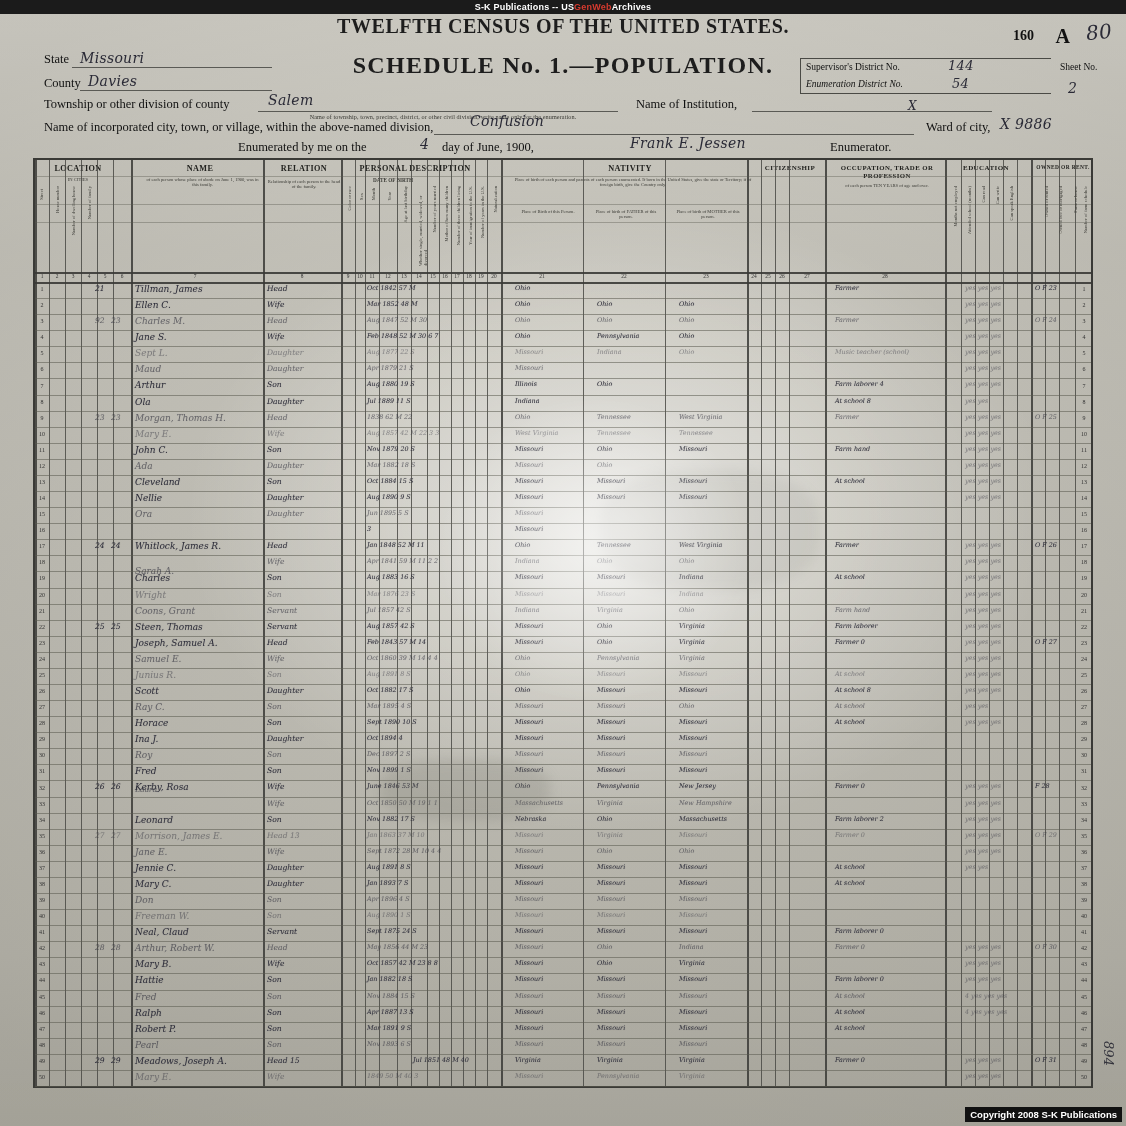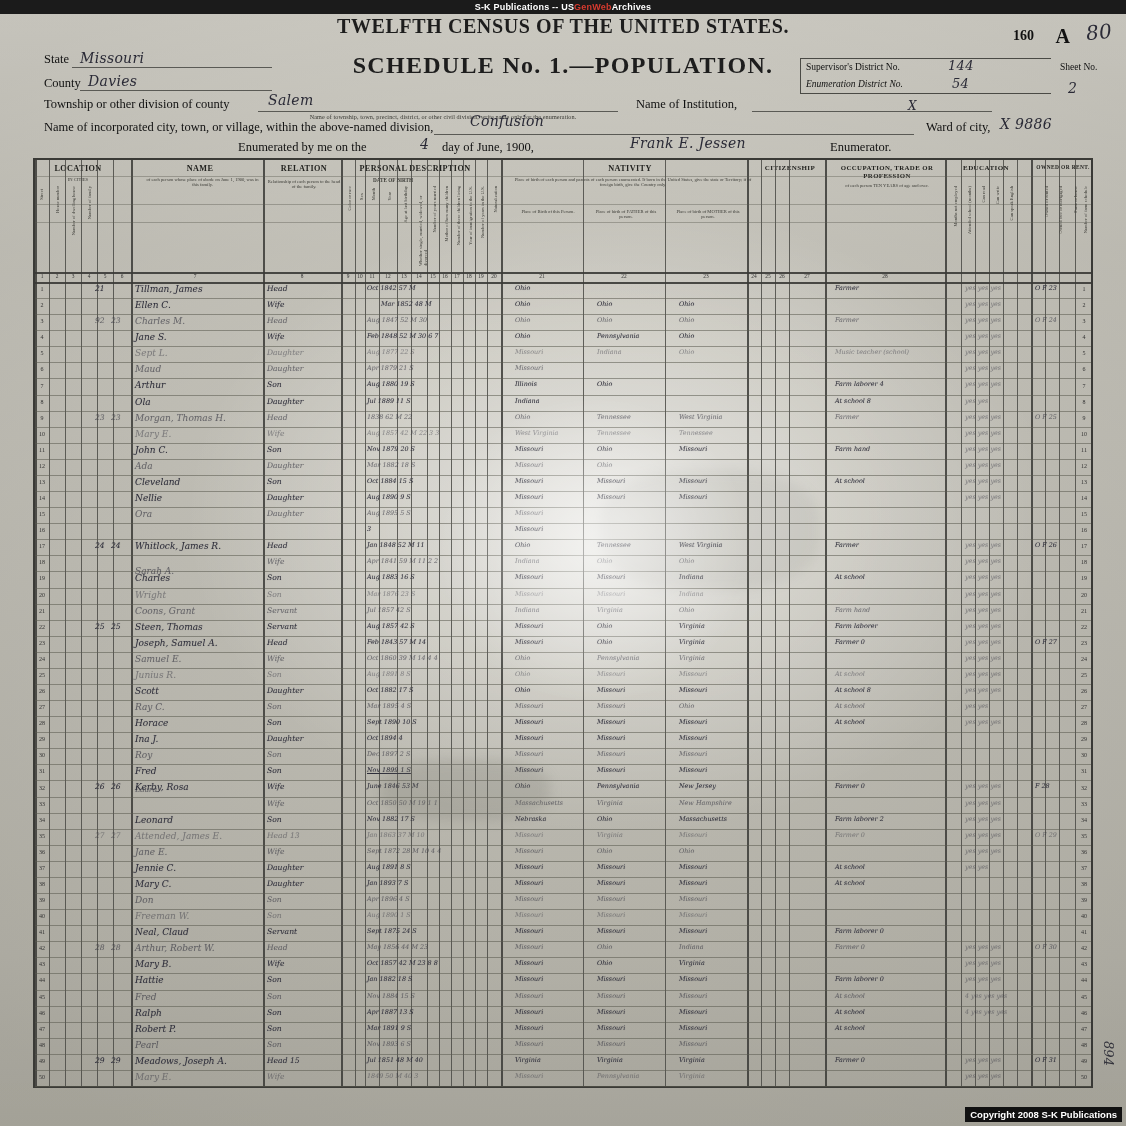--- a/index.html
+++ b/index.html
@@ -441,21 +441,21 @@
     <div class="hw xs" style="left: 60px; top: 124px;">21</div>
     <div class="hw s" style="left: 100px; top: 124px;">Tillman, James</div>
     <div class="hw xs" style="left: 232px; top: 124px;">Head</div>
     <div class="hw xxs" style="left: 332px; top: 124px;">Oct 1842 57 M</div>
     <div class="hw xxs" style="left: 480px; top: 124px;">Ohio</div>
     <div class="hw xxs" style="left: 800px; top: 124px;">Farmer</div>
     <div class="hw xxs fade2" style="left: 930px; top: 124px;">yes yes yes</div>
     <div class="hw xxs" style="left: 1000px; top: 124px;">O F 23</div>
     <div class="hw s" style="left: 100px; top: 140.08px;">Ellen C.</div>
     <div class="hw xs" style="left: 232px; top: 140.08px;">Wife</div>
-    <div class="hw xxs" style="left: 332px; top: 140.08px; padding-left: 14px;">Mar 1852 48 M</div>
+    <div class="hw xxs" style="left: 332px; top: 140.08px;">Mar 1852 48 M</div>
     <div class="hw xxs" style="left: 480px; top: 140.08px;">Ohio</div>
     <div class="hw xxs" style="left: 562px; top: 140.08px;">Ohio</div>
     <div class="hw xxs" style="left: 644px; top: 140.08px;">Ohio</div>
     <div class="hw xxs fade2" style="left: 930px; top: 140.08px;">yes yes yes</div>
     <div class="hw xs fade" style="left: 60px; top: 156.16px;">92</div>
     <div class="hw xs fade" style="left: 76px; top: 156.16px;">23</div>
     <div class="hw s fade" style="left: 100px; top: 156.16px;">Charles M.</div>
     <div class="hw xs fade" style="left: 232px; top: 156.16px;">Head</div>
     <div class="hw xxs fade" style="left: 332px; top: 156.16px;">Aug 1847 52 M 30</div>
     <div class="hw xxs fade" style="left: 480px; top: 156.16px;">Ohio</div>
@@ -539,21 +539,21 @@
     <div class="hw xxs fade2" style="left: 930px; top: 316.96px;">yes yes yes</div>
     <div class="hw s" style="left: 100px; top: 333.04px;">Nellie</div>
     <div class="hw xs" style="left: 232px; top: 333.04px;">Daughter</div>
     <div class="hw xxs" style="left: 332px; top: 333.04px;">Aug 1890 9 S</div>
     <div class="hw xxs" style="left: 480px; top: 333.04px;">Missouri</div>
     <div class="hw xxs" style="left: 562px; top: 333.04px;">Missouri</div>
     <div class="hw xxs" style="left: 644px; top: 333.04px;">Missouri</div>
     <div class="hw xxs fade2" style="left: 930px; top: 333.04px;">yes yes yes</div>
     <div class="hw s fade" style="left: 100px; top: 349.12px;">Ora</div>
     <div class="hw xs fade" style="left: 232px; top: 349.12px;">Daughter</div>
-    <div class="hw xxs fade" style="left: 332px; top: 349.12px;">Aug 1895 5 S</div>
+    <div class="hw xxs fade" style="left: 332px; top: 349.12px;">Jun 1895 5 S</div>
     <div class="hw xxs fade" style="left: 480px; top: 349.12px;">Missouri</div>
     <div class="hw xxs" style="left: 332px; top: 365.2px;">3</div>
     <div class="hw xxs" style="left: 480px; top: 365.2px;">Missouri</div>
     <div class="hw xs" style="left: 60px; top: 381.28px;">24</div>
     <div class="hw xs" style="left: 76px; top: 381.28px;">24</div>
     <div class="hw s" style="left: 100px; top: 381.28px;">Whitlock, James R.</div>
     <div class="hw xs" style="left: 232px; top: 381.28px;">Head</div>
     <div class="hw xxs" style="left: 332px; top: 381.28px;">Jan 1848 52 M 11</div>
     <div class="hw xxs" style="left: 480px; top: 381.28px;">Ohio</div>
     <div class="hw xxs" style="left: 562px; top: 381.28px;">Tennessee</div>
@@ -656,21 +656,21 @@
     <div class="hw xxs" style="left: 562px; top: 574.24px;">Missouri</div>
     <div class="hw xxs" style="left: 644px; top: 574.24px;">Missouri</div>
     <div class="hw s fade" style="left: 100px; top: 590.32px;">Roy</div>
     <div class="hw xs fade" style="left: 232px; top: 590.32px;">Son</div>
     <div class="hw xxs fade" style="left: 332px; top: 590.32px;">Dec 1897 2 S</div>
     <div class="hw xxs fade" style="left: 480px; top: 590.32px;">Missouri</div>
     <div class="hw xxs fade" style="left: 562px; top: 590.32px;">Missouri</div>
     <div class="hw xxs fade" style="left: 644px; top: 590.32px;">Missouri</div>
     <div class="hw s" style="left: 100px; top: 606.4px;">Fred</div>
     <div class="hw xs" style="left: 232px; top: 606.4px;">Son</div>
-    <div class="hw xxs" style="left: 332px; top: 606.4px; text-decoration: underline;">Nov 1899 1 S</div>
+    <div class="hw xxs" style="left: 332px; top: 606.4px;">Nov 1899 1 S</div>
     <div class="hw xxs" style="left: 480px; top: 606.4px;">Missouri</div>
     <div class="hw xxs" style="left: 562px; top: 606.4px;">Missouri</div>
     <div class="hw xxs" style="left: 644px; top: 606.4px;">Missouri</div>
     <div class="hw xs" style="left: 60px; top: 622.48px;">26</div>
     <div class="hw xs" style="left: 76px; top: 622.48px;">26</div>
     <div class="hw s" style="left: 100px; top: 622.48px;">Kerby, Rosa</div>
     <div class="hw xs" style="left: 232px; top: 622.48px;">Wife</div>
     <div class="hw xxs" style="left: 332px; top: 622.48px;">June 1846 53 M</div>
     <div class="hw xxs" style="left: 480px; top: 622.48px;">Ohio</div>
     <div class="hw xxs" style="left: 562px; top: 622.48px;">Pennsylvania</div>
@@ -688,21 +688,21 @@
     <div class="hw s" style="left: 100px; top: 654.64px;">Leonard</div>
     <div class="hw xs" style="left: 232px; top: 654.64px;">Son</div>
     <div class="hw xxs" style="left: 332px; top: 654.64px;">Nov 1882 17 S</div>
     <div class="hw xxs" style="left: 480px; top: 654.64px;">Nebraska</div>
     <div class="hw xxs" style="left: 562px; top: 654.64px;">Ohio</div>
     <div class="hw xxs" style="left: 644px; top: 654.64px;">Massachusetts</div>
     <div class="hw xxs" style="left: 800px; top: 654.64px;">Farm laborer 2</div>
     <div class="hw xxs fade2" style="left: 930px; top: 654.64px;">yes yes yes</div>
     <div class="hw xs fade2" style="left: 60px; top: 670.72px;">27</div>
     <div class="hw xs fade2" style="left: 76px; top: 670.72px;">27</div>
-    <div class="hw s fade2" style="left: 100px; top: 670.72px;">Attended, James E.</div>
+    <div class="hw s fade2" style="left: 100px; top: 670.72px;">Morrison, James E.</div>
     <div class="hw xs fade2" style="left: 232px; top: 670.72px;">Head 13</div>
     <div class="hw xxs fade2" style="left: 332px; top: 670.72px;">Jan 1863 37 M 10</div>
     <div class="hw xxs fade2" style="left: 480px; top: 670.72px;">Missouri</div>
     <div class="hw xxs fade2" style="left: 562px; top: 670.72px;">Virginia</div>
     <div class="hw xxs fade2" style="left: 644px; top: 670.72px;">Missouri</div>
     <div class="hw xxs fade2" style="left: 800px; top: 670.72px;">Farmer 0</div>
     <div class="hw xxs fade2" style="left: 930px; top: 670.72px;">yes yes yes</div>
     <div class="hw xxs fade2" style="left: 1000px; top: 670.72px;">O F 29</div>
     <div class="hw s fade" style="left: 100px; top: 686.8px;">Jane E.</div>
     <div class="hw xs fade" style="left: 232px; top: 686.8px;">Wife</div>
@@ -797,21 +797,21 @@
     <div class="hw s fade" style="left: 100px; top: 879.76px;">Pearl</div>
     <div class="hw xs fade" style="left: 232px; top: 879.76px;">Son</div>
     <div class="hw xxs fade" style="left: 332px; top: 879.76px;">Nov 1893 6 S</div>
     <div class="hw xxs fade" style="left: 480px; top: 879.76px;">Missouri</div>
     <div class="hw xxs fade" style="left: 562px; top: 879.76px;">Missouri</div>
     <div class="hw xxs fade" style="left: 644px; top: 879.76px;">Missouri</div>
     <div class="hw xs" style="left: 60px; top: 895.84px;">29</div>
     <div class="hw xs" style="left: 76px; top: 895.84px;">29</div>
     <div class="hw s" style="left: 100px; top: 895.84px;">Meadows, Joseph A.</div>
     <div class="hw xs" style="left: 232px; top: 895.84px;">Head 15</div>
-    <div class="hw xxs" style="left: 332px; top: 895.84px;">Jul 1851 48 M 40</div>
+    <div class="hw xxs" style="left: 332px; top: 895.84px; padding-left: 46px;">Jul 1851 48 M 40</div>
     <div class="hw xxs" style="left: 480px; top: 895.84px;">Virginia</div>
     <div class="hw xxs" style="left: 562px; top: 895.84px;">Virginia</div>
     <div class="hw xxs" style="left: 644px; top: 895.84px;">Virginia</div>
     <div class="hw xxs" style="left: 800px; top: 895.84px;">Farmer 0</div>
     <div class="hw xxs fade2" style="left: 930px; top: 895.84px;">yes yes yes</div>
     <div class="hw xxs" style="left: 1000px; top: 895.84px;">O F 31</div>
     <div class="hw s fade2" style="left: 100px; top: 911.92px;">Mary E.</div>
     <div class="hw xs fade2" style="left: 232px; top: 911.92px;">Wife</div>
     <div class="hw xxs fade2" style="left: 332px; top: 911.92px;">1849 50 M 40 3</div>
     <div class="hw xxs fade2" style="left: 480px; top: 911.92px;">Missouri</div>

